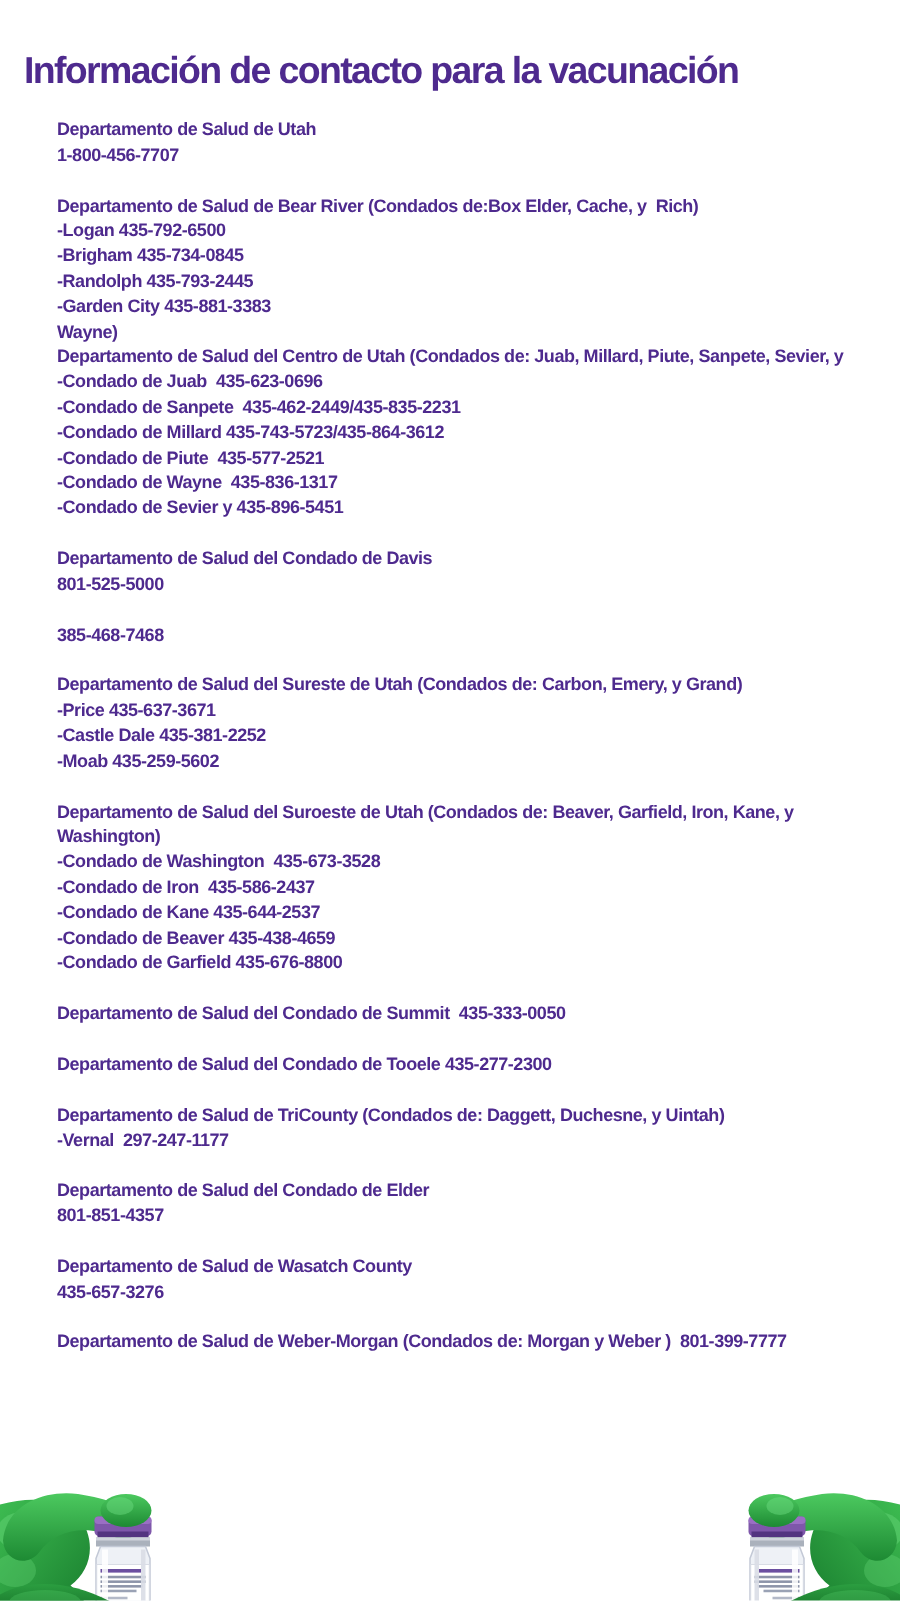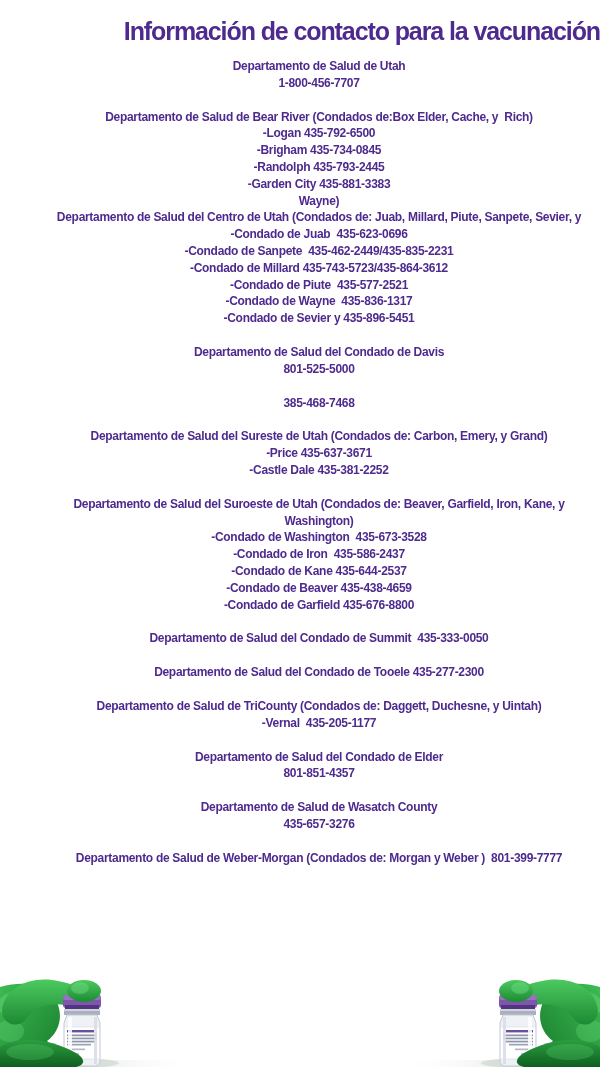--- a/index.html
+++ b/index.html
@@ -8,33 +8,33 @@
     background: #ffffff;
     font-family: "Liberation Sans", sans-serif;
     overflow: hidden;
   }
   .page {
     position: relative;
     width: 600px; height: 1067px;
     background: #ffffff;
   }
   .title {
-    margin: 0;
+    margin: 16px;
     padding-top: 16px;
-    text-align: right;
+    text-align: left;
     color: #4e2a8e;
     font-size: 25px;
     font-weight: bold;
     letter-spacing: -1.1px;
     line-height: 30px;
     white-space: nowrap;
   }
   .contact-list {
     margin-top: 12px;
-    text-align: center;
+    text-align: left;
     padding-left: 38px;
   }
   .contact-section { margin: 0 0 17px 0; }
   .contact-section:last-child { margin-bottom: 12px; }
   .line {
     color: #4e2a8e;
     font-size: 12px;
     font-weight: bold;
     line-height: 16.8px;
     letter-spacing: -0.3px;
@@ -81,39 +81,40 @@
         <div class="line">Departamento de Salud del Condado de Davis</div>
         <div class="line">801-525-5000</div>
       </section>
       <section class="contact-section">
         <div class="line">385-468-7468</div>
       </section>
       <section class="contact-section">
         <div class="line">Departamento de Salud del Sureste de Utah (Condados de: Carbon, Emery, y Grand)</div>
         <div class="line">-Price 435-637-3671</div>
         <div class="line">-Castle Dale 435-381-2252</div>
+        <div class="line">-Moab 435-259-5602</div>
       </section>
       <section class="contact-section">
         <div class="line">Departamento de Salud del Suroeste de Utah (Condados de: Beaver, Garfield, Iron, Kane, y</div>
         <div class="line">Washington)</div>
         <div class="line">-Condado de Washington  435-673-3528</div>
         <div class="line">-Condado de Iron  435-586-2437</div>
         <div class="line">-Condado de Kane 435-644-2537</div>
         <div class="line">-Condado de Beaver 435-438-4659</div>
         <div class="line">-Condado de Garfield 435-676-8800</div>
       </section>
       <section class="contact-section">
         <div class="line">Departamento de Salud del Condado de Summit  435-333-0050</div>
       </section>
       <section class="contact-section">
         <div class="line">Departamento de Salud del Condado de Tooele 435-277-2300</div>
       </section>
       <section class="contact-section">
         <div class="line">Departamento de Salud de TriCounty (Condados de: Daggett, Duchesne, y Uintah)</div>
-        <div class="line">-Vernal  435-205-1177</div>
+        <div class="line">-Vernal  297-247-1177</div>
       </section>
       <section class="contact-section">
         <div class="line">Departamento de Salud del Condado de Elder</div>
         <div class="line">801-851-4357</div>
       </section>
       <section class="contact-section">
         <div class="line">Departamento de Salud de Wasatch County</div>
         <div class="line">435-657-3276</div>
       </section>
       <section class="contact-section">

